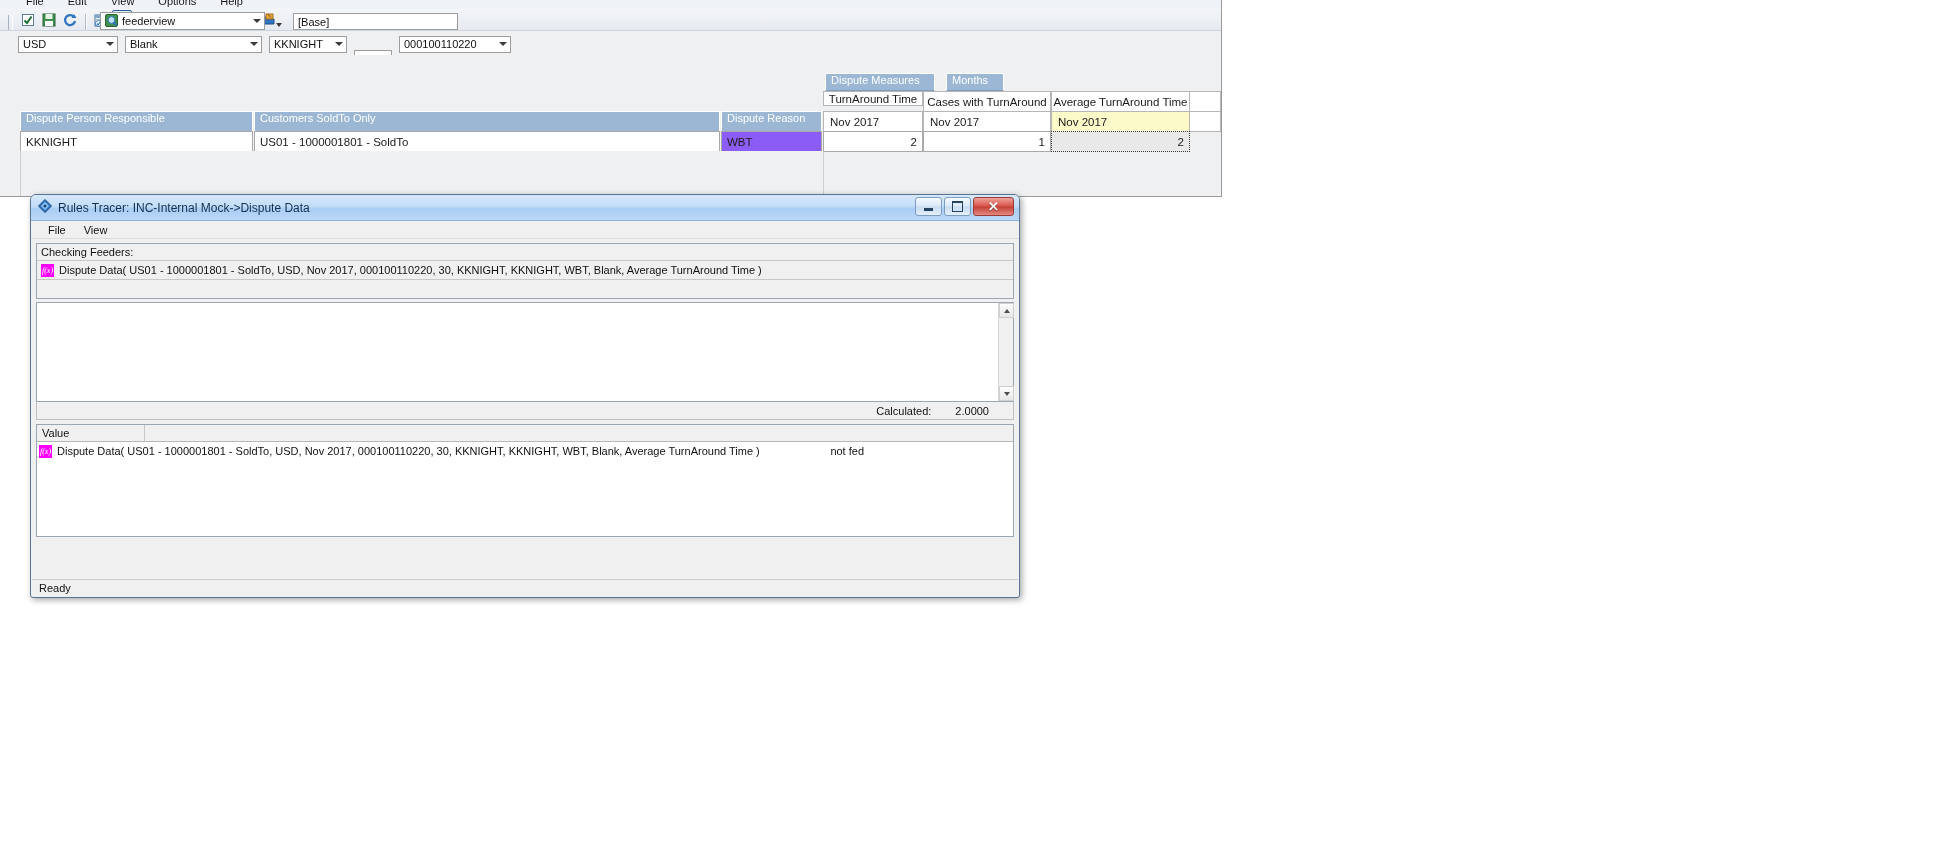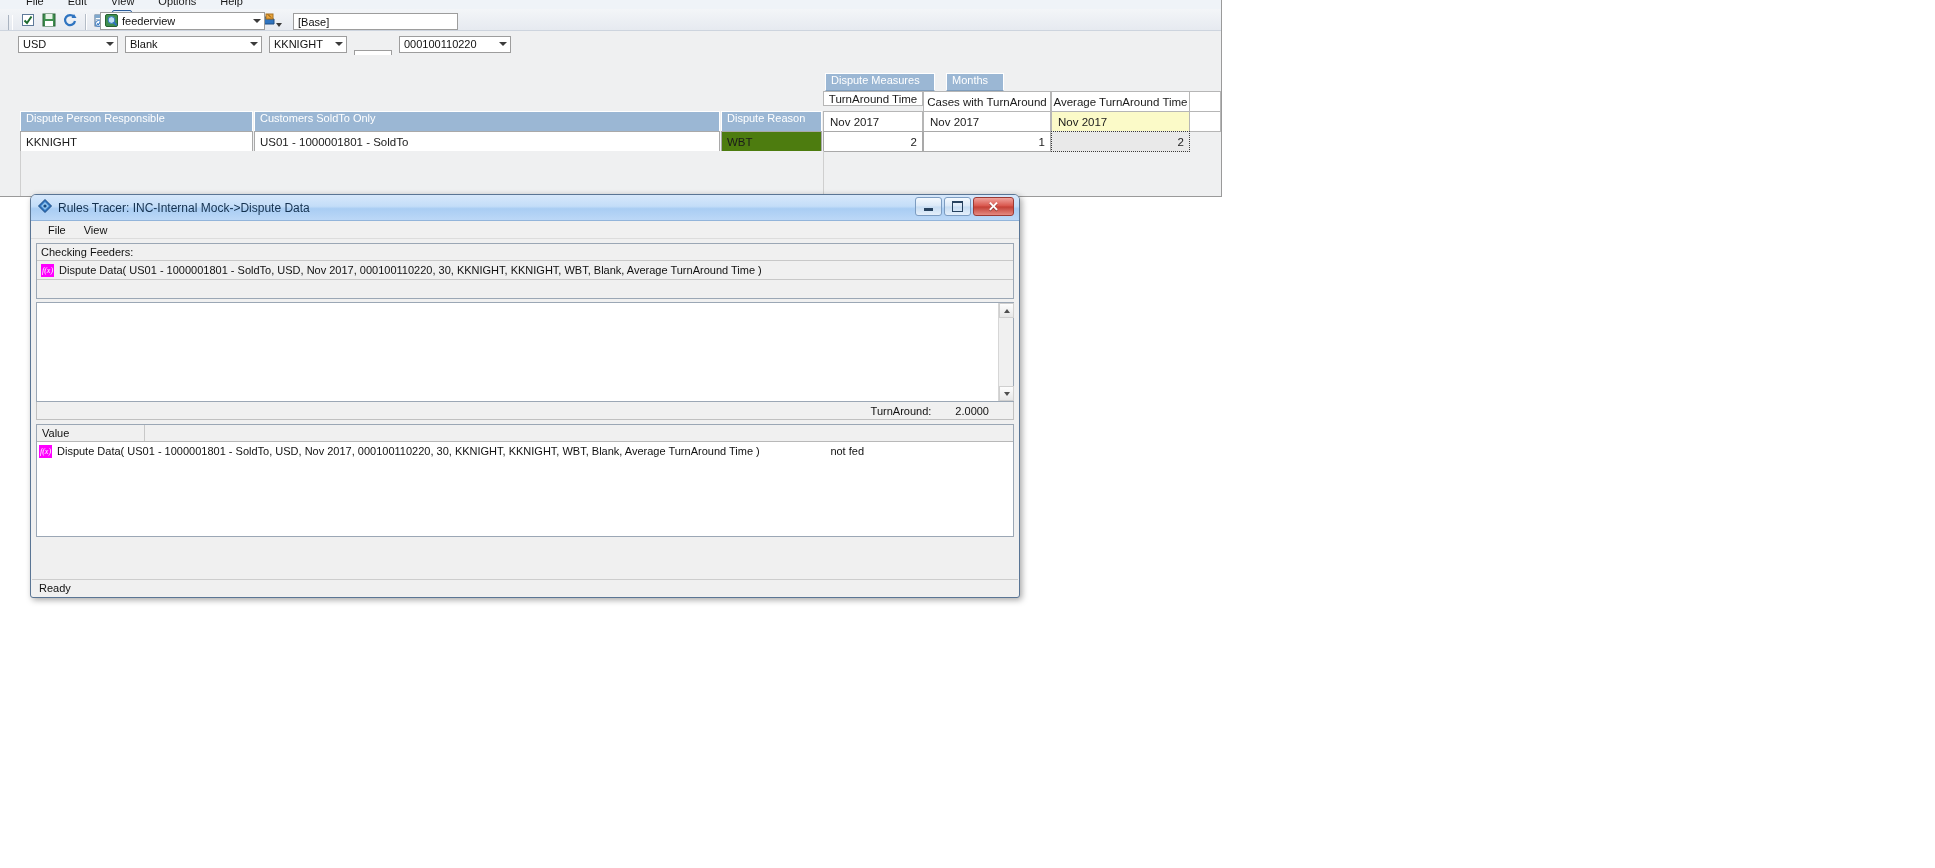--- a/index.html
+++ b/index.html
@@ -181,21 +181,21 @@
     align-items: center;
     position: absolute;
     white-space: nowrap;
     padding: 0 5px;
   }
   .data-cell.num { justify-content: flex-end; }
   .data-cell.selcell {
     background: #e9e9e9;
     border: 1px dotted #3b3b3b;
   }
-  .data-cell.yellow { background: #4d7c0f; }
+  .data-cell.yellow { background: #8b5cf6; }
 
   
   .dialog {
     position: absolute;
     left: 30px;
     top: 194px;
     width: 990px;
     height: 404px;
     border: 1px solid #5a7594;
     border-radius: 6px 6px 3px 3px;
@@ -654,21 +654,21 @@
           <div class="arrow-btn">
               <span class="tri-up"></span>
             </div>
           <div class="arrow-btn bottom">
               <span class="tri-down"></span>
             </div>
         </div>
       </div>
 
       <div class="calc-row">
-        <span>TurnAround:</span>
+        <span>Calculated:</span>
         <span>2.0000</span>
       </div>
 
       <div class="white-pane" style="height:113px; margin-top:4px;">
         <div class="trace-header">
           <div style="width:108px;">
               <span>Value</span>
             </div>
           <div style="width:80px; border-right:none;"></div>
         </div>

